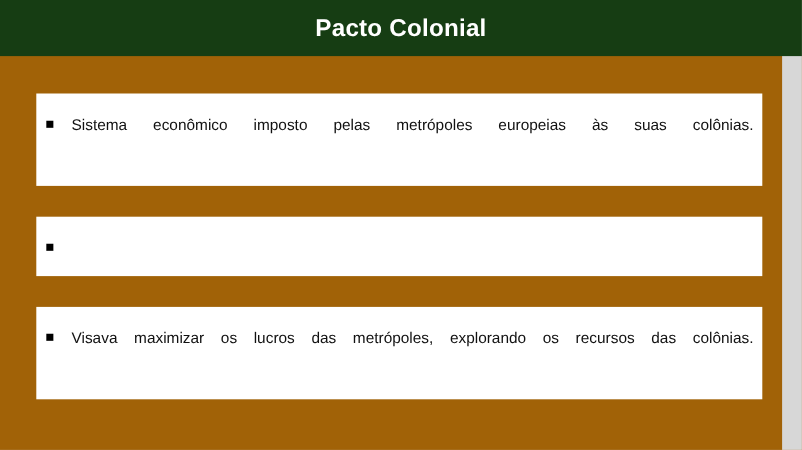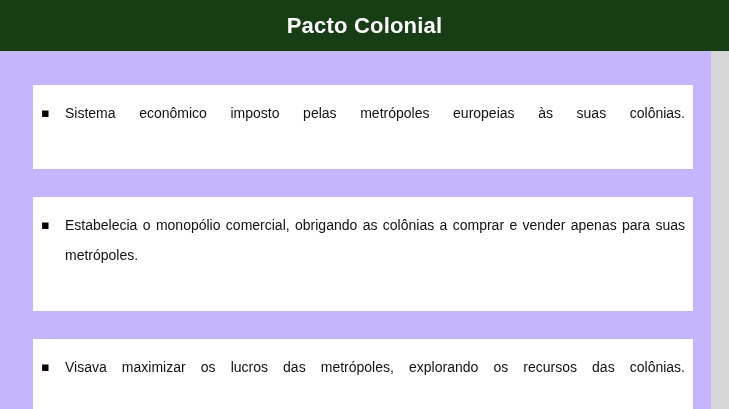--- a/index.html
+++ b/index.html
@@ -10,21 +10,21 @@
     width: 729px;
     height: 409px;
     overflow: hidden;
     background: #d7d7d7;
     font-family: "Liberation Sans", sans-serif;
   }
   .slide {
     position: relative;
     width: 711px;
     height: 409px;
-    background: #c4b5fd;
+    background: #a16207;
     box-sizing: border-box;
   }
   .title-bar {
     position: absolute;
     top: 0;
     left: 0;
     width: 729px;
     height: 51px;
     background: #163d13;
     display: flex;
@@ -94,21 +94,20 @@
 
   <div class="content">
 
     <div class="bullet-card">
       <span class="bullet-marker">▪</span>
       <span class="bullet-text">Sistema econômico imposto pelas metrópoles europeias às suas colônias.</span>
     </div>
 
     <div class="bullet-card">
       <span class="bullet-marker">▪</span>
-      <span class="bullet-text">Estabelecia o monopólio comercial, obrigando as colônias a comprar e vender apenas para suas metrópoles.</span>
     </div>
 
     <div class="bullet-card">
       <span class="bullet-marker">▪</span>
       <span class="bullet-text">Visava maximizar os lucros das metrópoles, explorando os recursos das colônias.</span>
     </div>
 
   </div>
 </div>
 

